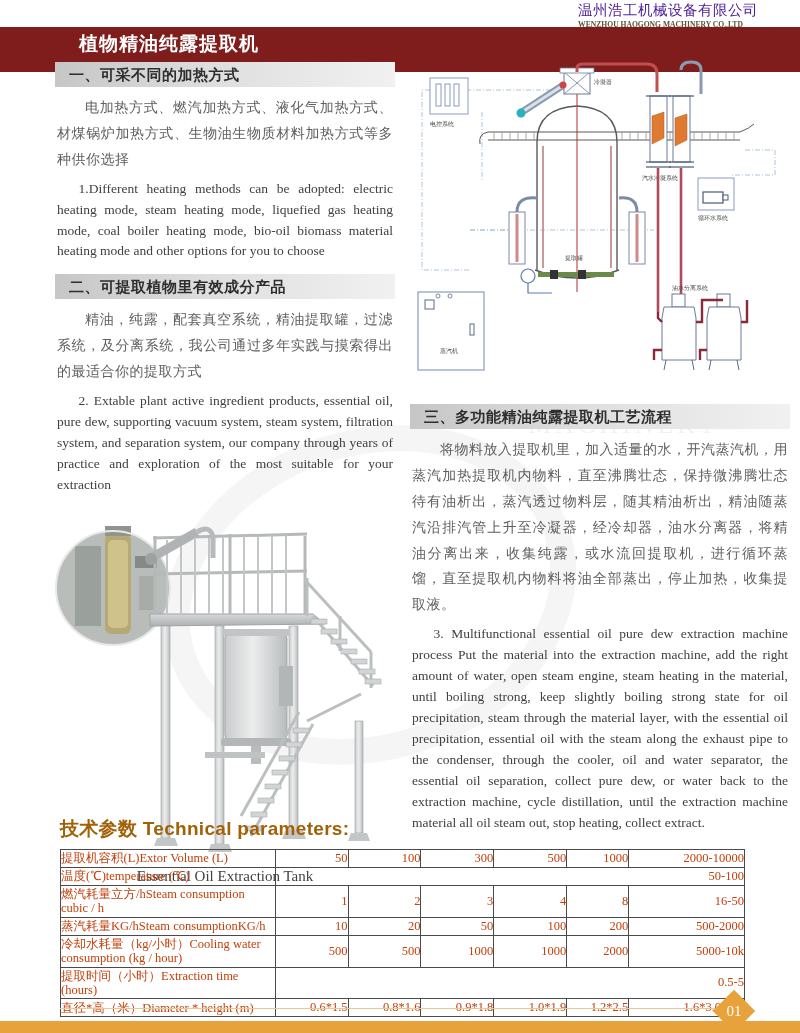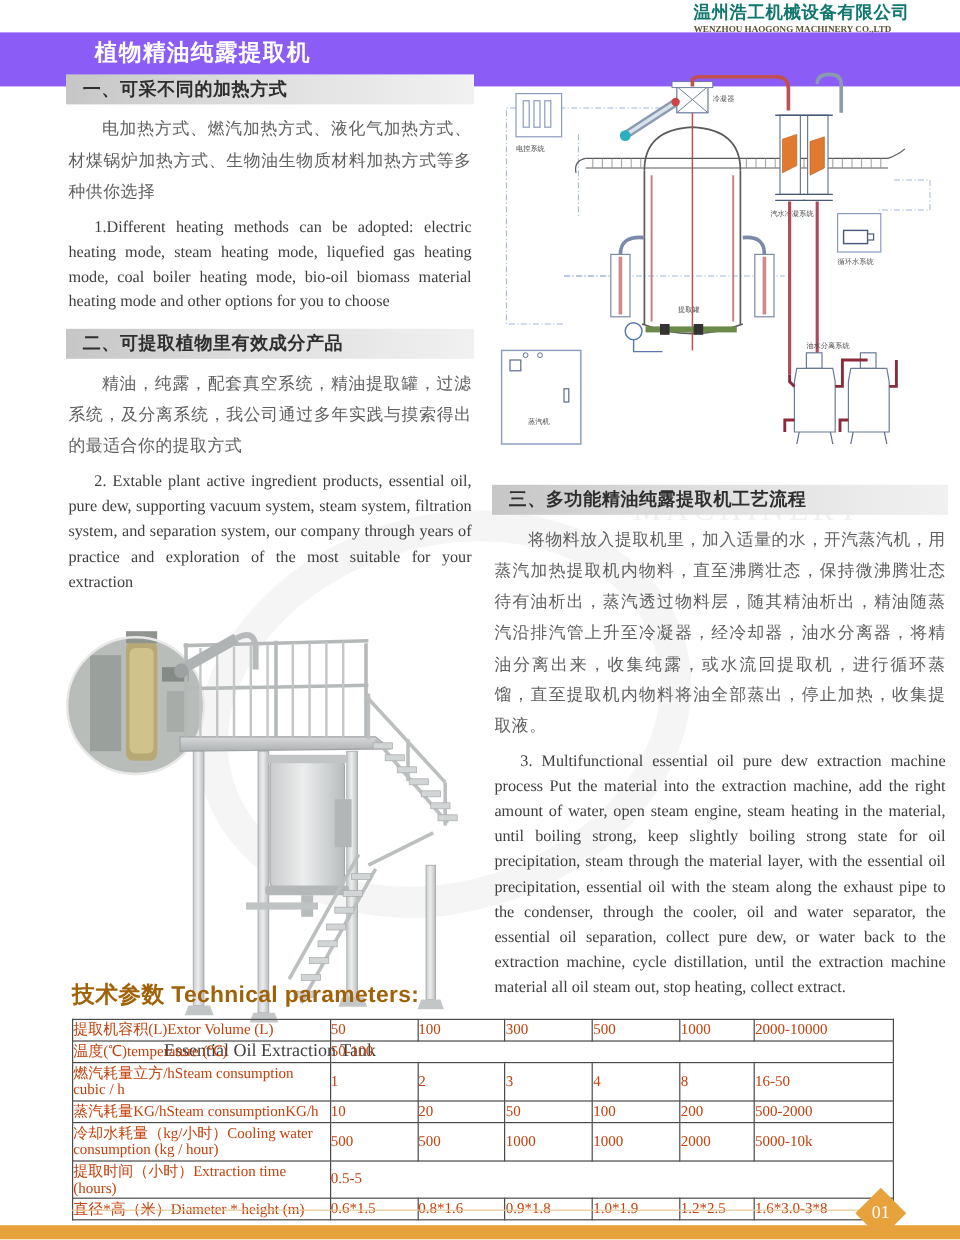--- a/index.html
+++ b/index.html
@@ -6,23 +6,23 @@
   html,body { width:800px; }
   body { font-family:"Liberation Sans", sans-serif; background:#ffffff; position:relative;
          width:800px; height:1033px; overflow:hidden; }
 
   .page { position:absolute; inset:0; background:#fff; }
 
   
   .hdr-title { position:absolute; left:66px; top:5px; font-size:18px; font-weight:bold;
                letter-spacing:.2px; color:#3a3a38; }
   .logo { position:absolute; left:578px; top:1px; width:165px; text-align:center; }
-  .logo-cn { font-size:14.5px; font-weight:bold; color:#0f766e; letter-spacing:.5px; white-space:nowrap; }
+  .logo-cn { font-size:14.5px; font-weight:normal; color:#4c1d95; letter-spacing:.5px; white-space:nowrap; }
   .logo-en { font-size:7.6px; font-weight:bold; color:#5d5138; font-family:"Liberation Serif", serif; white-space:nowrap; }
-  .banner { position:absolute; left:0; top:27px; width:800px; height:45px; background:#8b5cf6; }
+  .banner { position:absolute; left:0; top:27px; width:800px; height:45px; background:#7f1d1d; }
   .banner span { position:absolute; left:79px; top:4px; font-size:19px; font-weight:bold; color:#ffffff; letter-spacing:1px; }
 
   
   .watermark { position:absolute; left:120px; top:300px; width:600px; height:500px; pointer-events:none; z-index:0; }
   .wm-text { position:absolute; right:0; top:110px; font-size:26px; letter-spacing:4px; color:#000; opacity:.05; font-family:"Liberation Serif", serif; }
   .wm-ellipse { position:absolute; left:40px; top:130px; width:420px; height:330px; border:26px solid #000; opacity:.04; border-radius:50%; transform:rotate(-18deg); }
 
   
   .col-left  { position:absolute; left:55px;  top:62px; width:340px; z-index:1; }
   .col-right { position:absolute; left:410px; top:60px; width:380px; z-index:1; }
@@ -46,21 +46,21 @@
   .cap-cn { text-align:center; font-size:17px; color:#4c4c4c; letter-spacing:2px; margin-top:4px; }
   .cap-en { text-align:center; font-size:15px; color:#3f3f3f; font-family:"Liberation Serif", serif; }
 
   
   .tech { position:absolute; left:60px; top:816px; width:690px; z-index:1; }
   .tech-title { font-size:19px; font-weight:bold; color:#a16207; margin-bottom:7px; letter-spacing:.3px; }
   table.params { border-collapse:collapse; width:685px; }
   table.params td { border:1px solid #4a4a4a; font-family:"Liberation Serif", serif;
                     font-size:12.5px; color:#c2410c; padding:1px 0; height:17px; }
   td.lbl { text-align:left; line-height:1.15; }
-  td.val { text-align:left; }
+  td.val { text-align:right; }
 
   
   .footer-line { position:absolute; left:60px; top:1008px; width:680px; height:1px; background:#e8c893; z-index:1; }
   .page-diamond { position:absolute; left:712px; top:989px; width:44px; height:44px; z-index:2; }
   .page-diamond .shape { position:absolute; left:7px; top:7px; width:30px; height:30px;
                          background:#e8a23c; transform:rotate(45deg); }
   .page-diamond .num { position:absolute; inset:0; text-align:center; line-height:44px;
                        color:#fff; font-size:15px; font-family:"Liberation Serif", serif; }
   .bottom-bar { position:absolute; left:0; top:1021px; width:800px; height:12px; background:#e8a23c; z-index:1; }
 </style>

